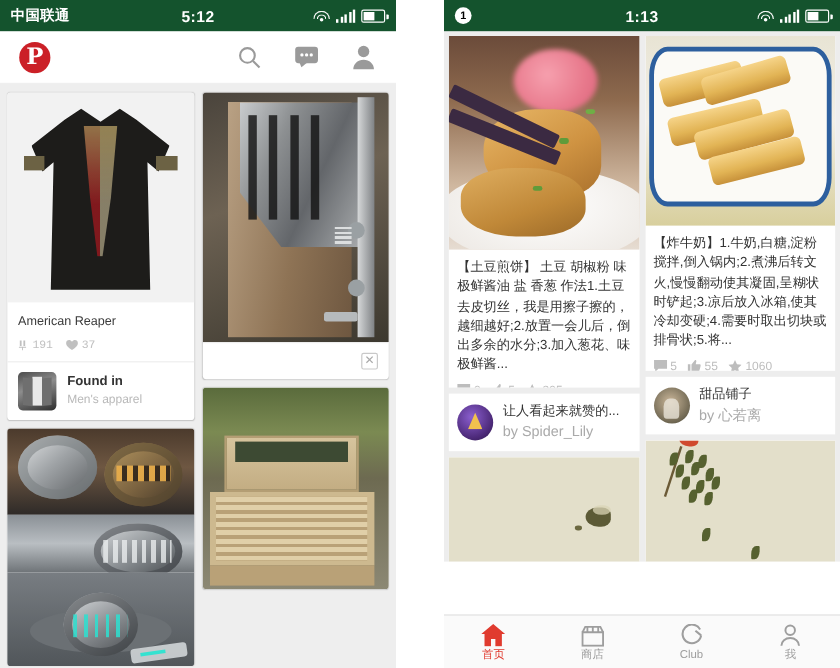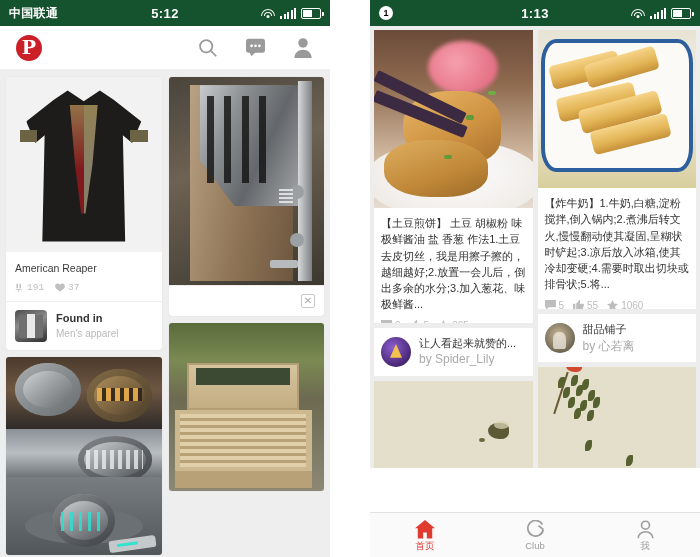--- a/index.html
+++ b/index.html
@@ -542,20 +542,32 @@
       <div class="tabbar-item active">
         <span class="tabbar-ico">
           <svg width="20" height="19" viewBox="0 0 22 21" fill="currentColor">
               <path d="M11 0 0 9.2h3v11.3h6v-6.6h4v6.6h6V9.2h3z"></path>
             </svg>
         </span>
         <span class="tabbar-label">首页</span>
       </div>
       <div class="tabbar-item">
         <span class="tabbar-ico">
+          <svg width="20" height="18" viewBox="0 0 22 20" fill="none" stroke="currentColor" stroke-width="1.7">
+            <path d="M1.5 6.5h19V19h-19z"></path>
+              <path d="M1.5 6.5 4 1.5h14l2.5 5"></path>
+            <line x1="6" y1="6.5" x2="6" y2="1.5"></line>
+              <line x1="11" y1="6.5" x2="11" y2="1.5"></line>
+              <line x1="16" y1="6.5" x2="16" y2="1.5"></line>
+          </svg>
+        </span>
+        <span class="tabbar-label">商店</span>
+      </div>
+      <div class="tabbar-item">
+        <span class="tabbar-ico">
           <svg width="19" height="19" viewBox="0 0 22 22" fill="none" stroke="currentColor" stroke-width="2">
             <path d="M19 5.2A9 9 0 1 0 20 11"></path>
               <line x1="20" y1="11" x2="14.5" y2="6.5"></line>
           </svg>
         </span>
         <span class="tabbar-label">Club</span>
       </div>
       <div class="tabbar-item">
         <span class="tabbar-ico">
           <svg width="19" height="19" viewBox="0 0 22 22" fill="none" stroke="currentColor" stroke-width="1.9">

